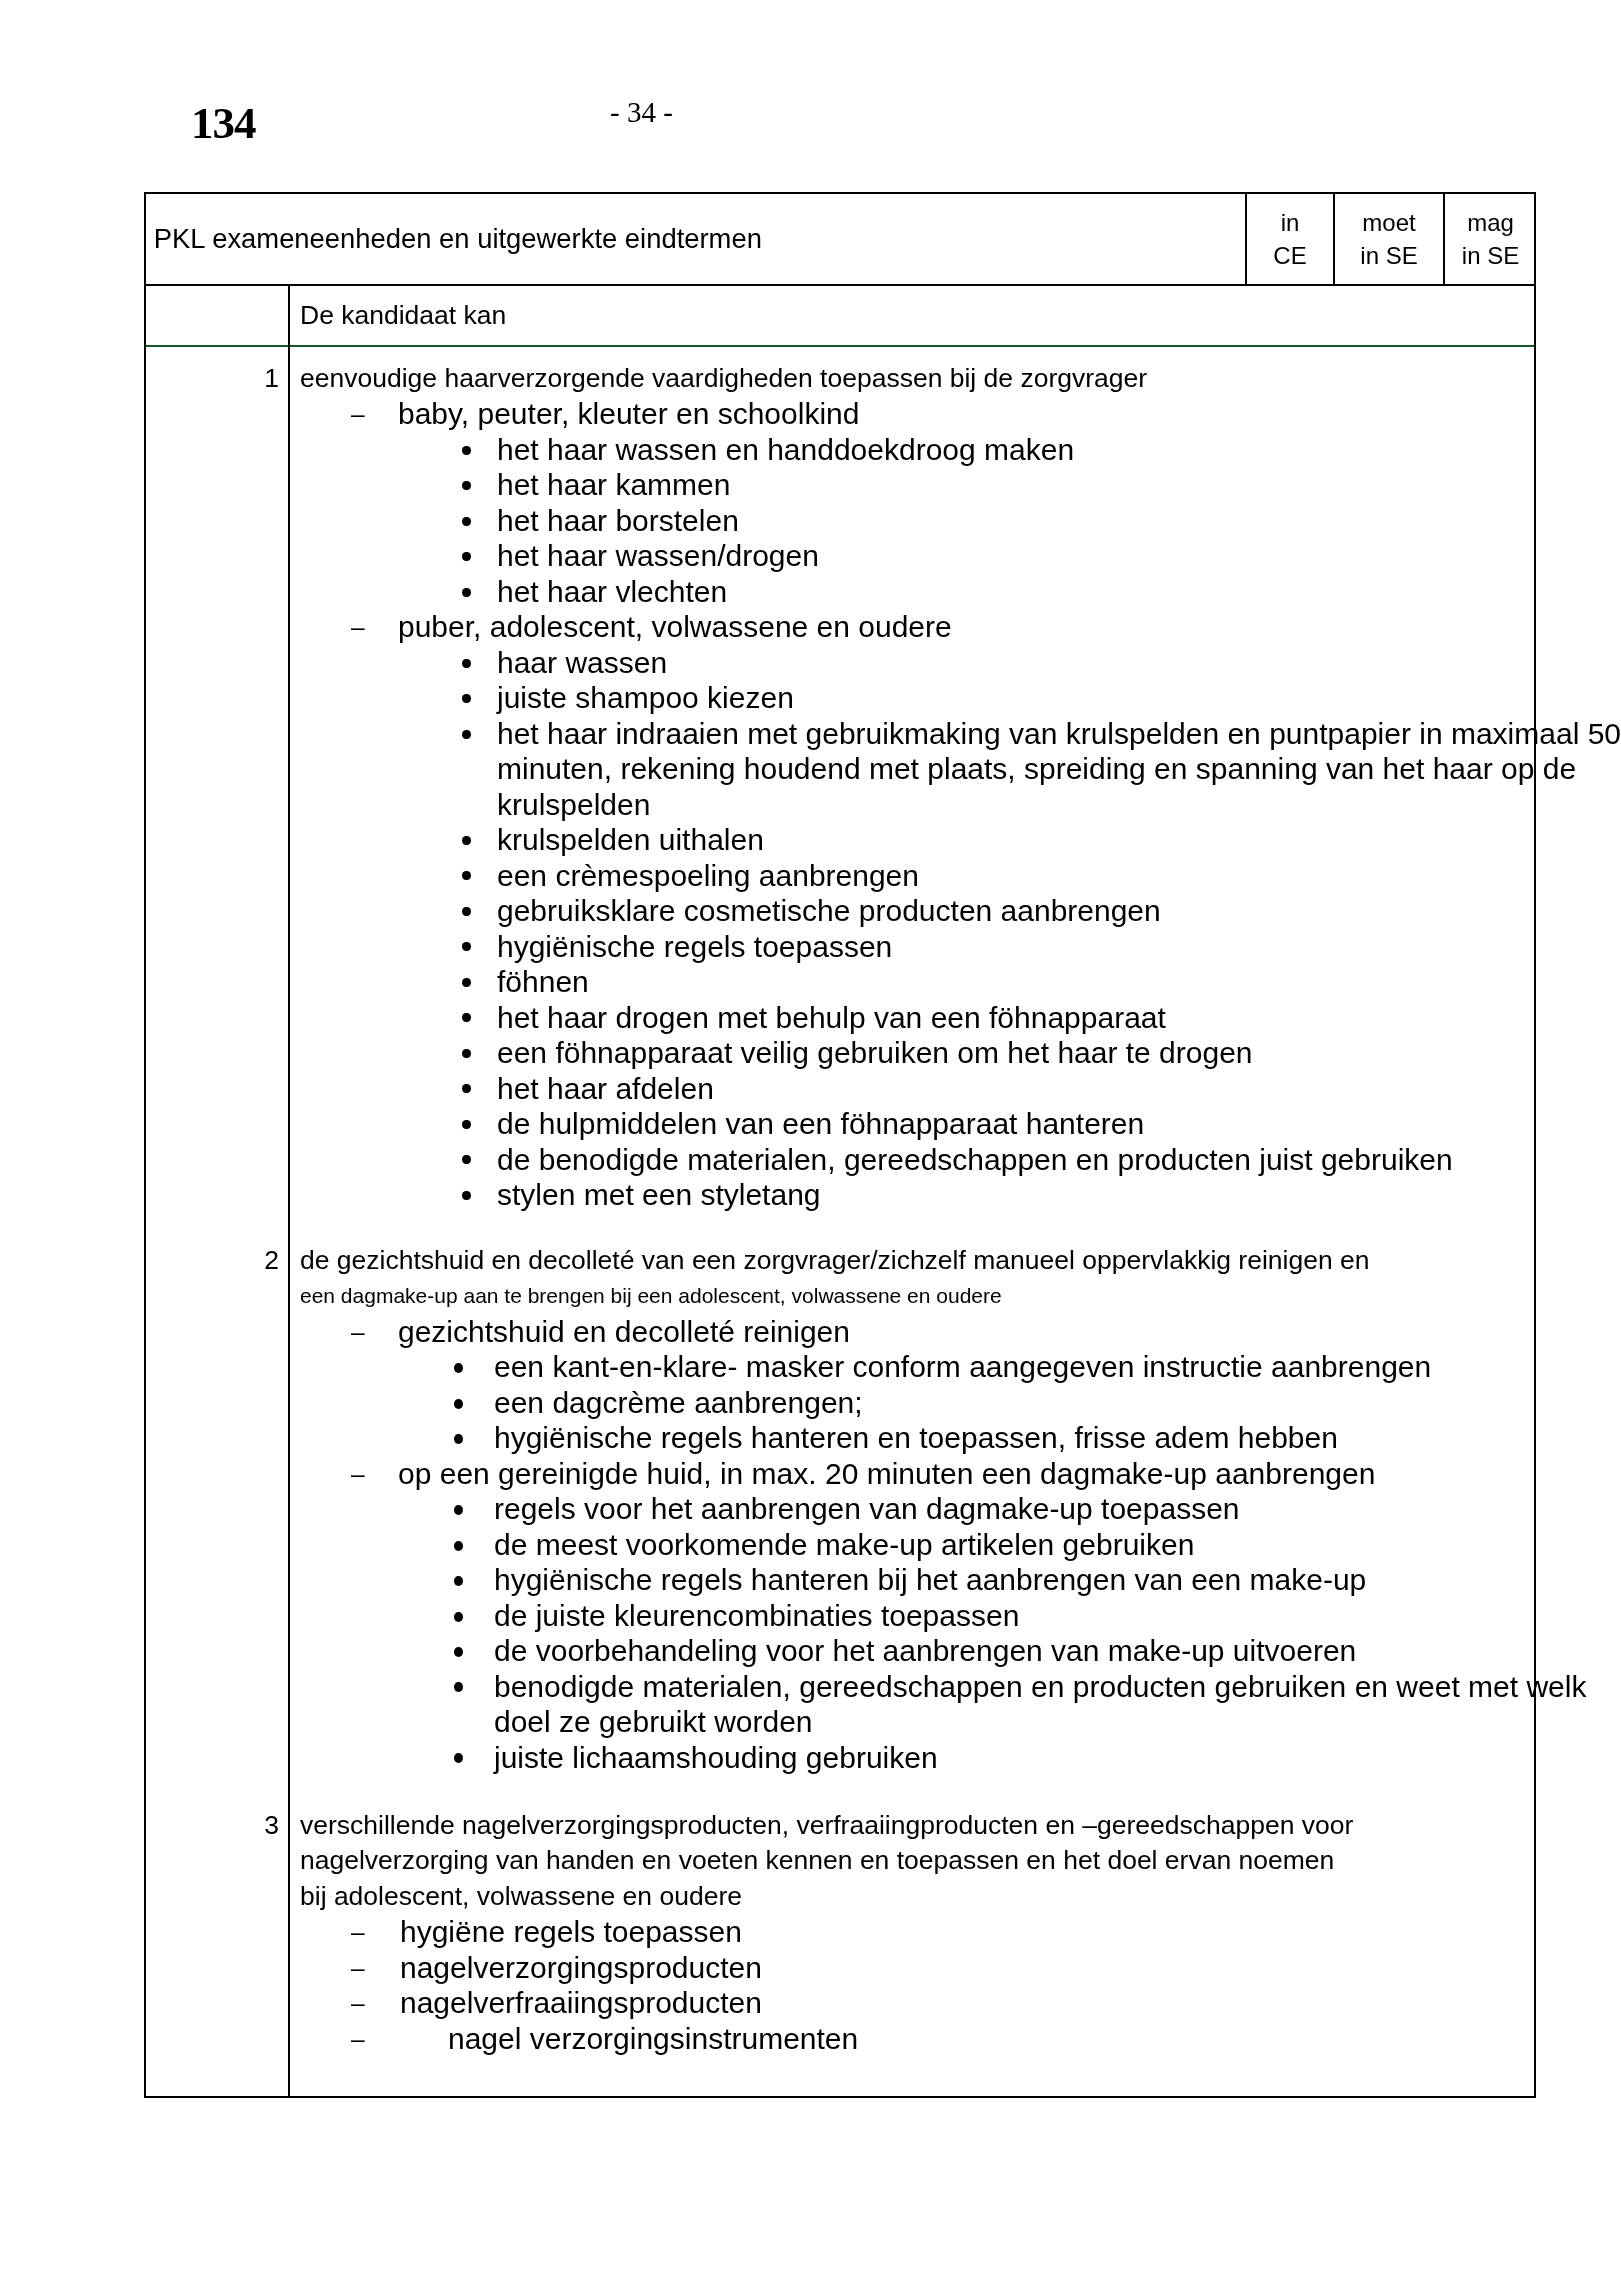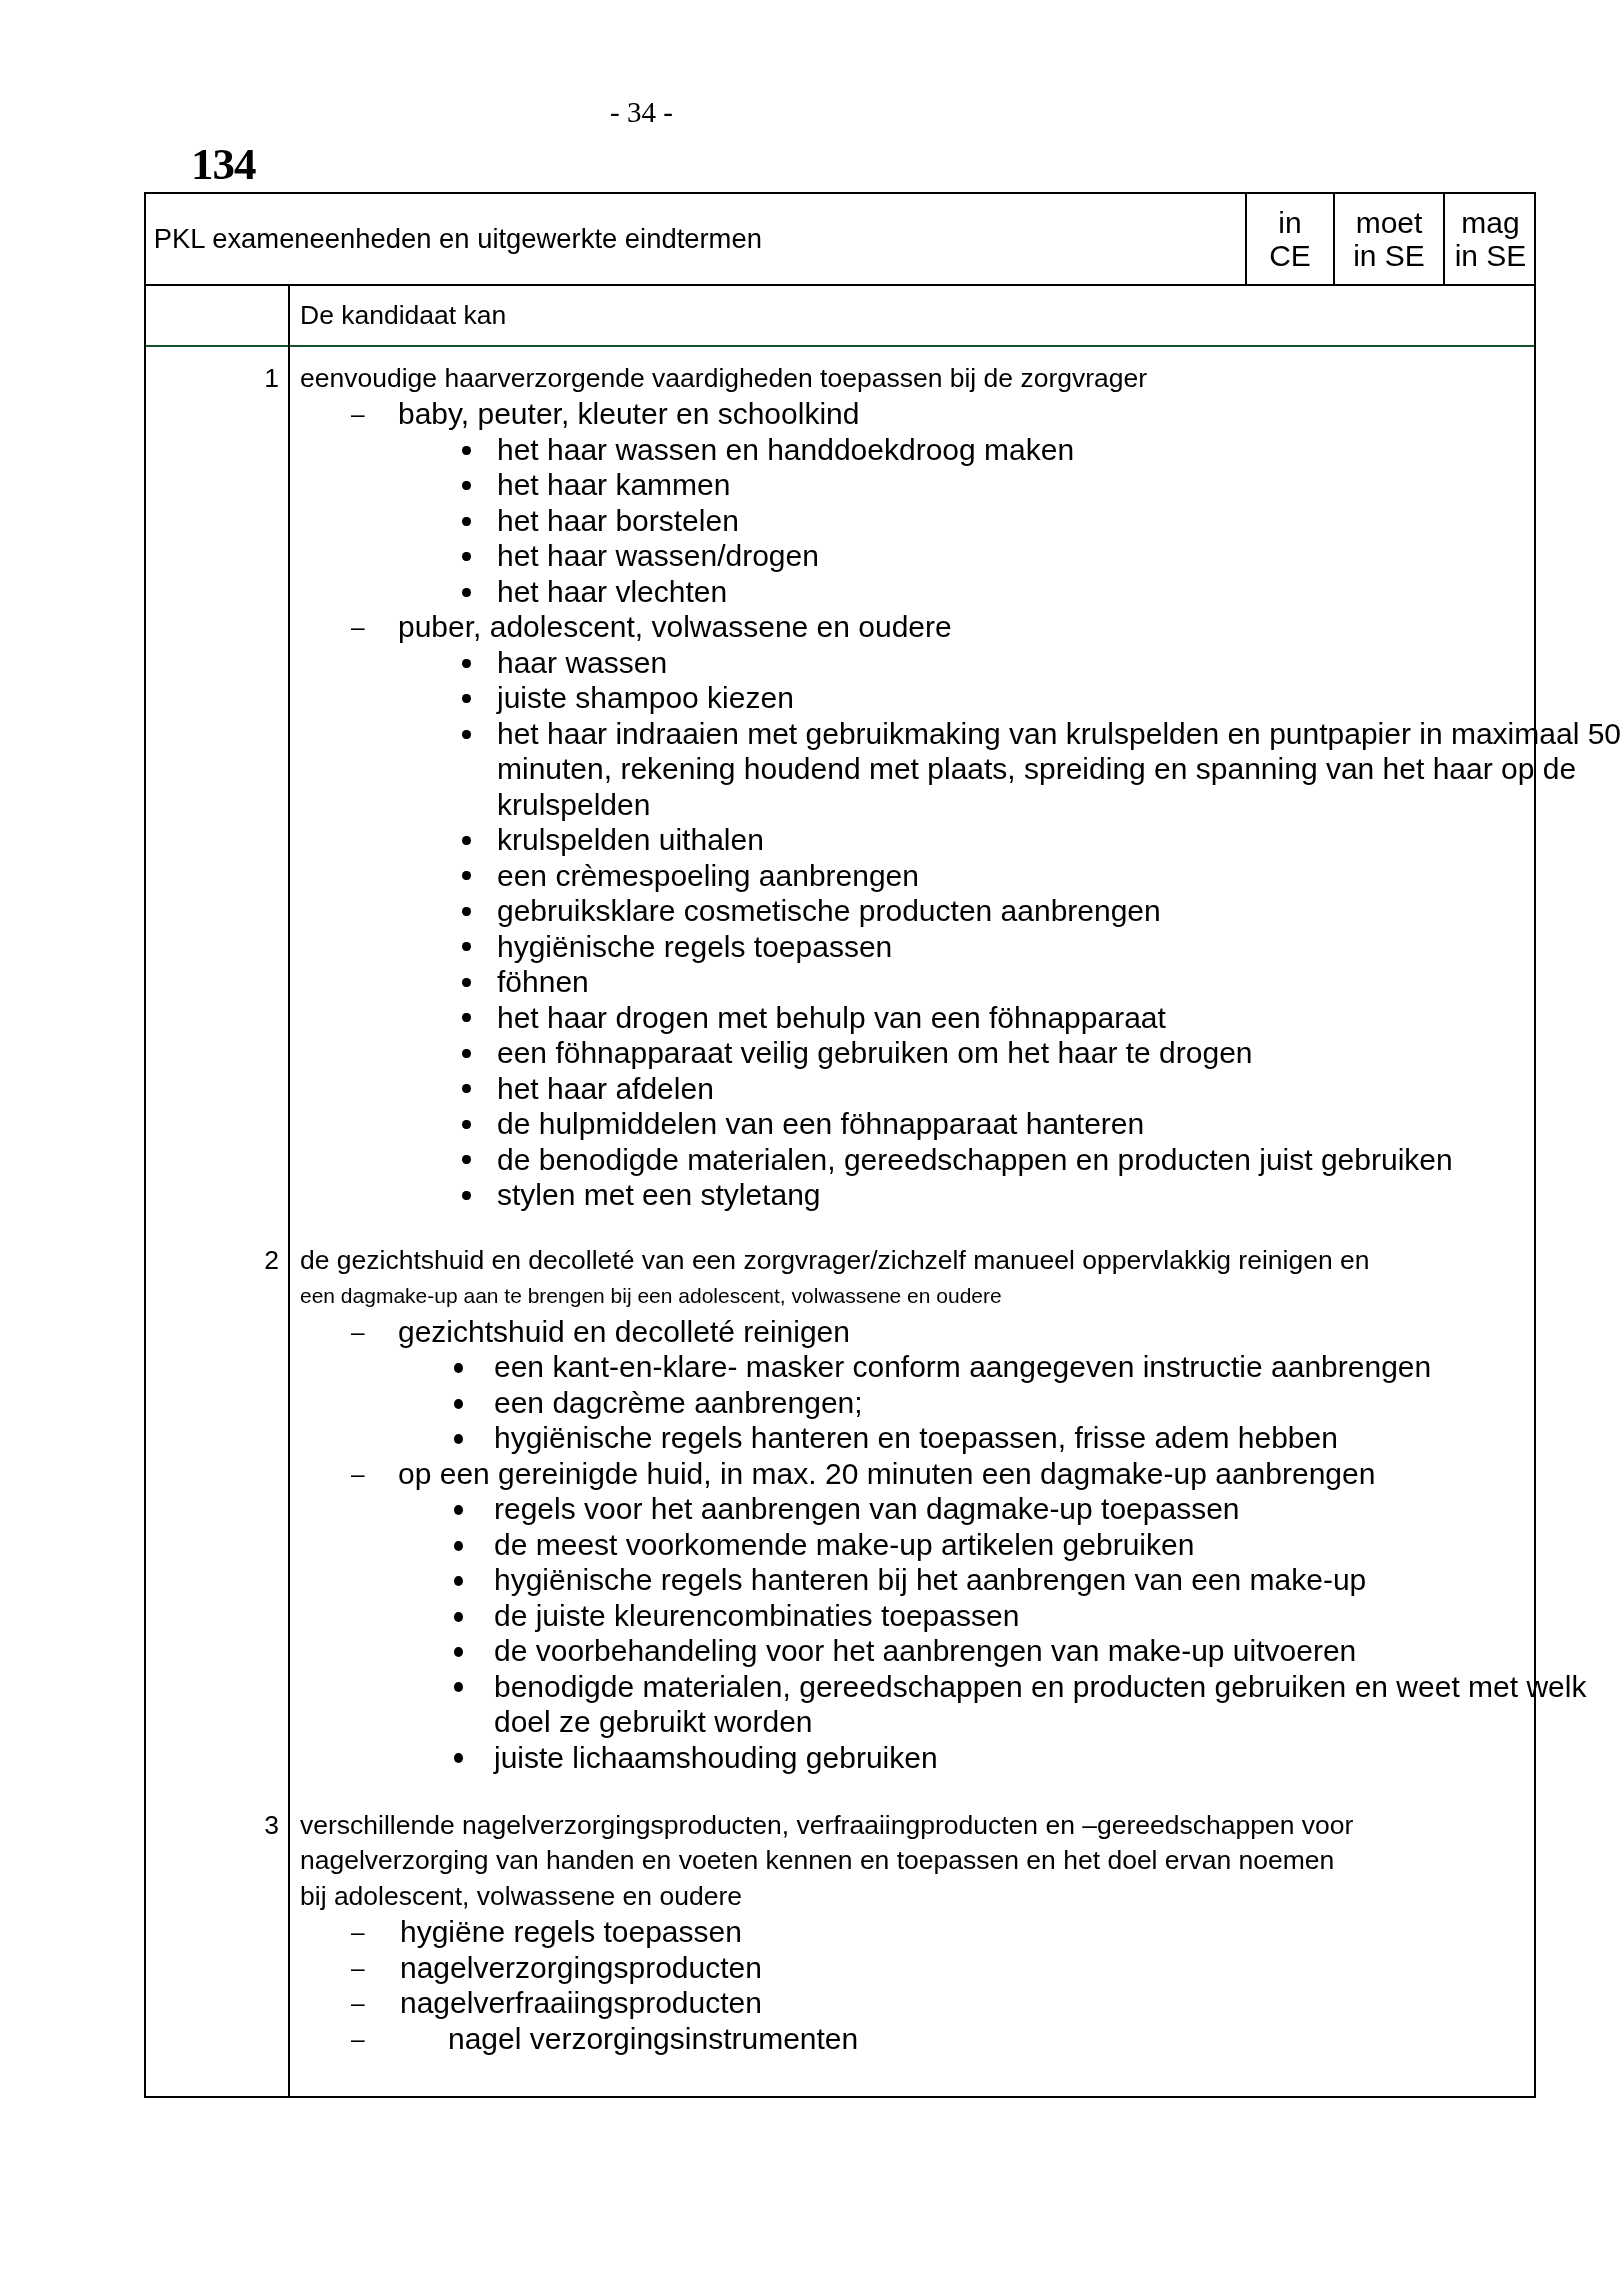--- a/index.html
+++ b/index.html
@@ -1,22 +1,22 @@
 <!DOCTYPE html>
 <html><head>
 <meta charset="utf-8">
 <style>
   html, body { margin: 0; padding: 0; background: #ffffff; }
   body { width: 1621px; height: 2293px; position: relative; overflow: hidden; color: #000; font-family: "Liberation Sans", sans-serif; }
-  .page-num { position: absolute; left: 191px; top: 98px; font-family: "Liberation Serif", serif; font-weight: bold; font-size: 45px; line-height: 51px; letter-spacing: -1px; margin-top: 41px; }
+  .page-num { position: absolute; left: 191px; top: 98px; font-family: "Liberation Serif", serif; font-weight: bold; font-size: 45px; line-height: 51px; letter-spacing: -1px; }
   .page-sub { position: absolute; left: 610px; top: 96px; width: 78px; font-family: "Liberation Serif", serif; font-size: 29px; line-height: 33px; white-space: nowrap; }
   .tbl { position: absolute; left: 144px; top: 192px; width: 1392px; height: 1906px; border: 2px solid #000; border-bottom-width: 2.9px; box-sizing: border-box; }
   .hdr { position: absolute; left: 0; top: 0; right: 0; height: 90px; border-bottom: 2px solid #000; }
   .hdr-title { position: absolute; left: 7.8px; top: 0; height: 90px; display: flex; align-items: center; font-size: 27.4px; }
-  .hcol { position: absolute; top: 0; height: 90px; border-left: 2px solid #000; display: flex; align-items: center; justify-content: center; text-align: center; font-size: 30px; line-height: 33px; }
+  .hcol { position: absolute; top: 0; height: 90px; border-left: 2px solid #000; display: flex; align-items: center; justify-content: center; text-align: center; font-size: 24px; line-height: 33px; }
   .hcol span { display: block; }
   .c-ce { left: 1099px; width: 86px; }
   .c-moet { left: 1187px; width: 108px; }
   .c-mag { left: 1297px; width: 91px; }
   .row2 { position: absolute; left: 0; right: 0; top: 91px; height: 60px; border-bottom: 2px solid #14532d; }
   .numcol-div { position: absolute; left: 142px; top: 91px; bottom: 0; border-left: 2px solid #000; }
   .row2-label { position: absolute; left: 154px; top: 0; height: 60px; display: flex; align-items: center; font-size: 26.5px; }
   .body { position: absolute; left: 0; right: 0; top: 153px; }
   .sec { position: absolute; left: 0; right: 0; }
   .sec-num { position: absolute; left: 0; width: 133px; text-align: right; font-size: 26.5px; line-height: 35px; }

